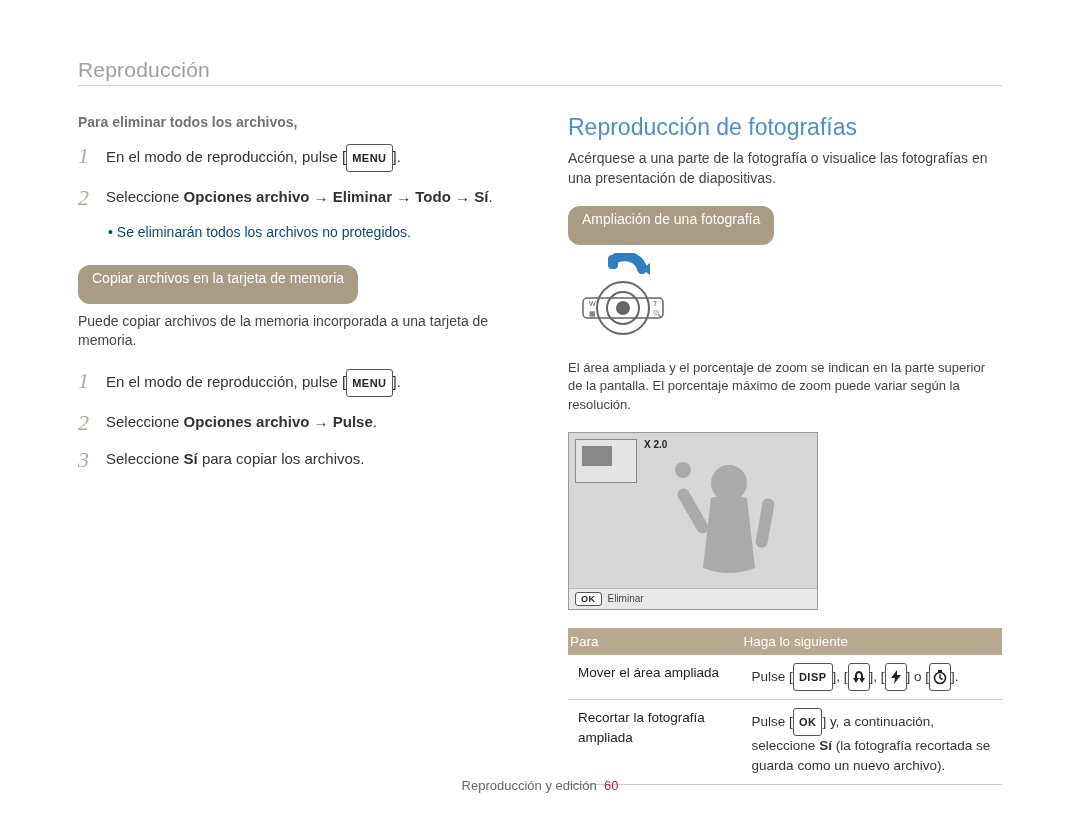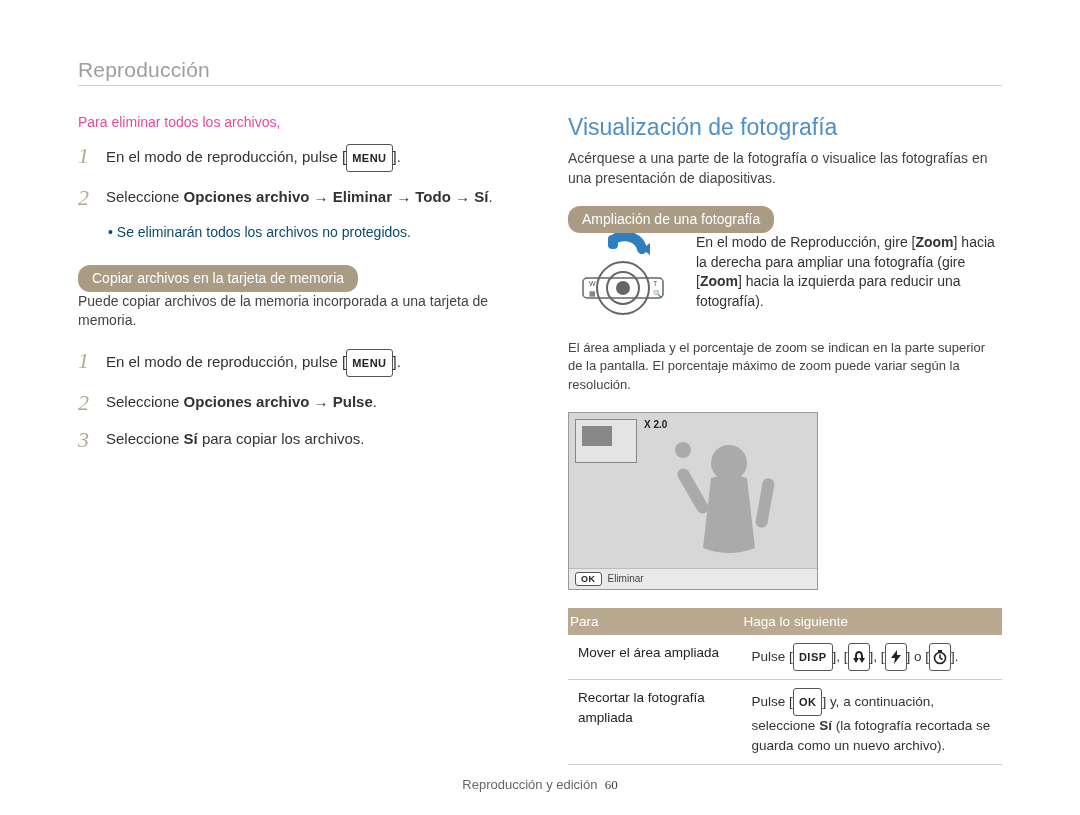--- a/index.html
+++ b/index.html
@@ -27,22 +27,22 @@
   .columns {
     display: flex;
     gap: 56px;
   }
   .col {
     flex: 1 1 0;
     min-width: 0;
   }
   .section-subhead {
     font-size: 14px;
-    font-weight: normal;
-    color: #ec4899;
+    font-weight: bold;
+    color: #737373;
     margin-bottom: 14px;
   }
   .step {
     display: flex;
     gap: 10px;
     margin-bottom: 14px;
     font-size: 15px;
     line-height: 1.4;
     color: #333;
   }
@@ -64,22 +64,23 @@
     color: #0c4a6e;
     margin: 0 0 22px 30px;
     line-height: 1.4;
   }
   .bullet::before { content: "• "; }
   .pill {
     display: inline-block;
     background: #a99b84;
     color: #fff;
     font-size: 14px;
-    padding: 5px 14px 6px 14px;
+    padding: 5px 14px 18px 14px;
     border-radius: 12px;
+    margin-bottom: 8px;
   }
   .body-text {
     font-size: 14px;
     color: #444;
     line-height: 1.4;
     margin-bottom: 18px;
   }
   .right-title {
     font-size: 23px;
     font-weight: 300;
@@ -187,21 +188,21 @@
   }
   table.actions tr td:first-child { color: #222; }
   .footer {
     position: absolute;
     bottom: 22px;
     left: 0; right: 0;
     text-align: center;
     font-size: 13px;
     color: #666;
   }
-  .footer .pg { color: #404040; font-family: Liberation Serif, serif; }
+  .footer .pg { color: #be185d; }
   .icon-down-svg, .icon-flash-svg, .icon-timer-svg { width:16px; height:16px; vertical-align:middle; }
 </style>
 </head>
 <body>
 
 <div class="page-header">Reproducción</div>
 <hr class="header-rule">
 
 <div class="columns">
 
@@ -246,21 +247,21 @@
       <div class="step-num">3</div>
       <div class="step-text">
         <span>Seleccione </span><b>Sí</b><span> para copiar los archivos.</span>
       </div>
     </div>
 
   </div>
 
   <div class="col">
 
-    <div class="right-title">Visualización de fotografía</div>
+    <div class="right-title">Reproducción de fotografías</div>
     <div class="body-text">Acérquese a una parte de la fotografía o visualice las fotografías en una presentación de diapositivas.</div>
 
     <div class="pill">Ampliación de una fotografía</div>
 
     <div class="zoom-row">
       <div class="zoom-illus">
         <svg viewBox="0 0 110 90">
           <g fill="none" stroke="#666" stroke-width="2">
             <circle cx="55" cy="55" r="26"></circle>
             <circle cx="55" cy="55" r="16"></circle>
@@ -271,23 +272,20 @@
           <text x="85" y="53" font-size="7" fill="#555">T</text>
           <text x="21" y="63" font-size="7" fill="#555">▦</text>
           <text x="85" y="63" font-size="7" fill="#555">🔍</text>
 
           <g>
             <path d="M48 5 C 60 0, 72 6, 74 16" stroke="#2f7fbf" stroke-width="10" fill="none" stroke-linecap="round"></path>
             <polygon points="74,16 82,10 82,22" fill="#2f7fbf"></polygon>
             <rect x="40" y="2" width="10" height="14" rx="4" fill="#2f7fbf"></rect>
           </g>
         </svg>
-      </div>
-      <div class="zoom-text">
-        <span>En el modo de Reproducción, gire [</span><b>Zoom</b><span>] hacia la derecha para ampliar una fotografía (gire [</span><b>Zoom</b><span>] hacia la izquierda para reducir una fotografía).</span>
       </div>
     </div>
 
     <div class="body-text" style="font-size:13px;">El área ampliada y el porcentaje de zoom se indican en la parte superior de la pantalla. El porcentaje máximo de zoom puede variar según la resolución.</div>
 
     <div class="preview-box">
       <div class="preview-top">
         <div class="thumb">
           <div class="thumb-inner"></div>
         </div>

